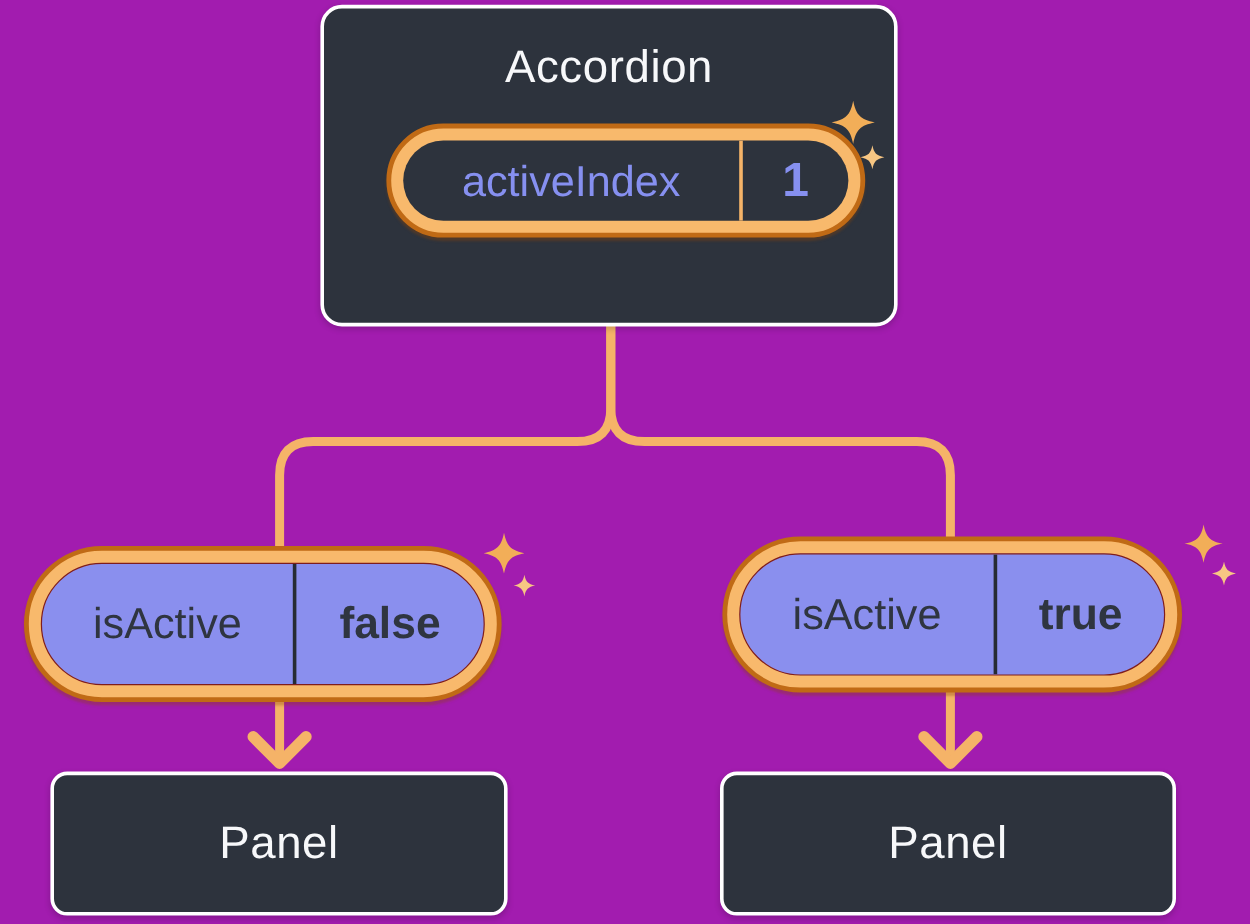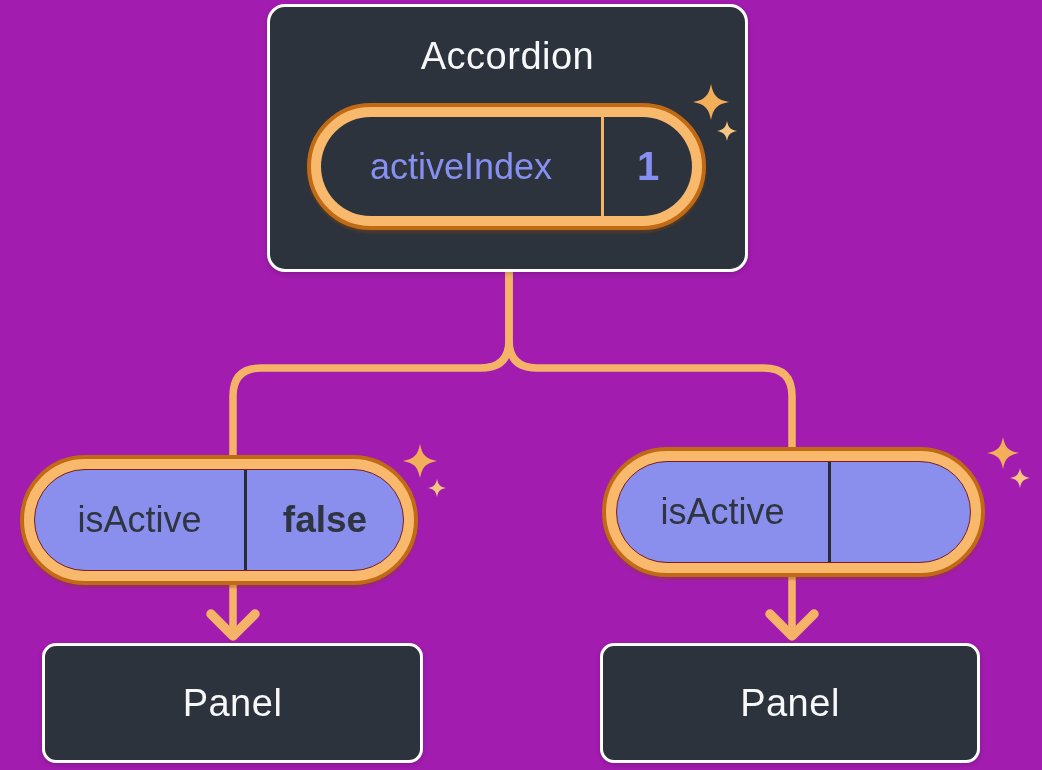--- a/index.html
+++ b/index.html
@@ -24,21 +24,21 @@
     display:flex;align-items:center;justify-content:center;border-radius:14px;
     font-size:38px;font-weight:500;color:#F7F8FA;letter-spacing:0.5px;
   }
   .panel-left{left:42px;top:643px;width:381px;height:120px;}
   .panel-right{left:600px;top:643px;width:380px;height:120px;}
   .ring{
     position:absolute;box-sizing:border-box;z-index:2;border-radius:999px;
     background:#F8B96C;border:4px solid #C06A15;padding:10px;
     box-shadow:0 3px 2px rgba(140,70,8,0.35);
   }
-  .state-ring{left:307px;top:103px;width:399px;height:127px;}
+  .state-ring{left:322px;top:103px;width:399px;height:95px;}
   .prop-ring-left{left:20px;top:455px;width:398px;height:130px;}
   .prop-ring-right{left:602px;top:447px;width:383px;height:130px;}
   .pill{
     box-sizing:border-box;display:flex;align-items:stretch;width:100%;height:100%;
     border-radius:999px;overflow:hidden;
   }
   .state-pill{background:#2D333D;}
   .prop-pill{background:#8A8FEE;border:1px solid #7f1d1d;}
   .seg{display:flex;align-items:center;justify-content:center;}
   .state-pill .seg-label{width:280px;font-size:36px;color:#8690F0;}
@@ -83,20 +83,21 @@
       <span class="seg seg-label">isActive</span>
       <span class="divider"></span>
       <span class="seg seg-value">false</span>
     </div>
   </div>
 
   <div class="ring prop-ring-right">
     <div class="pill prop-pill prop-pill-right">
       <span class="seg seg-label">isActive</span>
       <span class="divider"></span>
+      <span class="seg seg-value">true</span>
     </div>
   </div>
 
   <div class="card panel-card panel-left">
     <span>Panel</span>
   </div>
   <div class="card panel-card panel-right">
     <span>Panel</span>
   </div>
 

